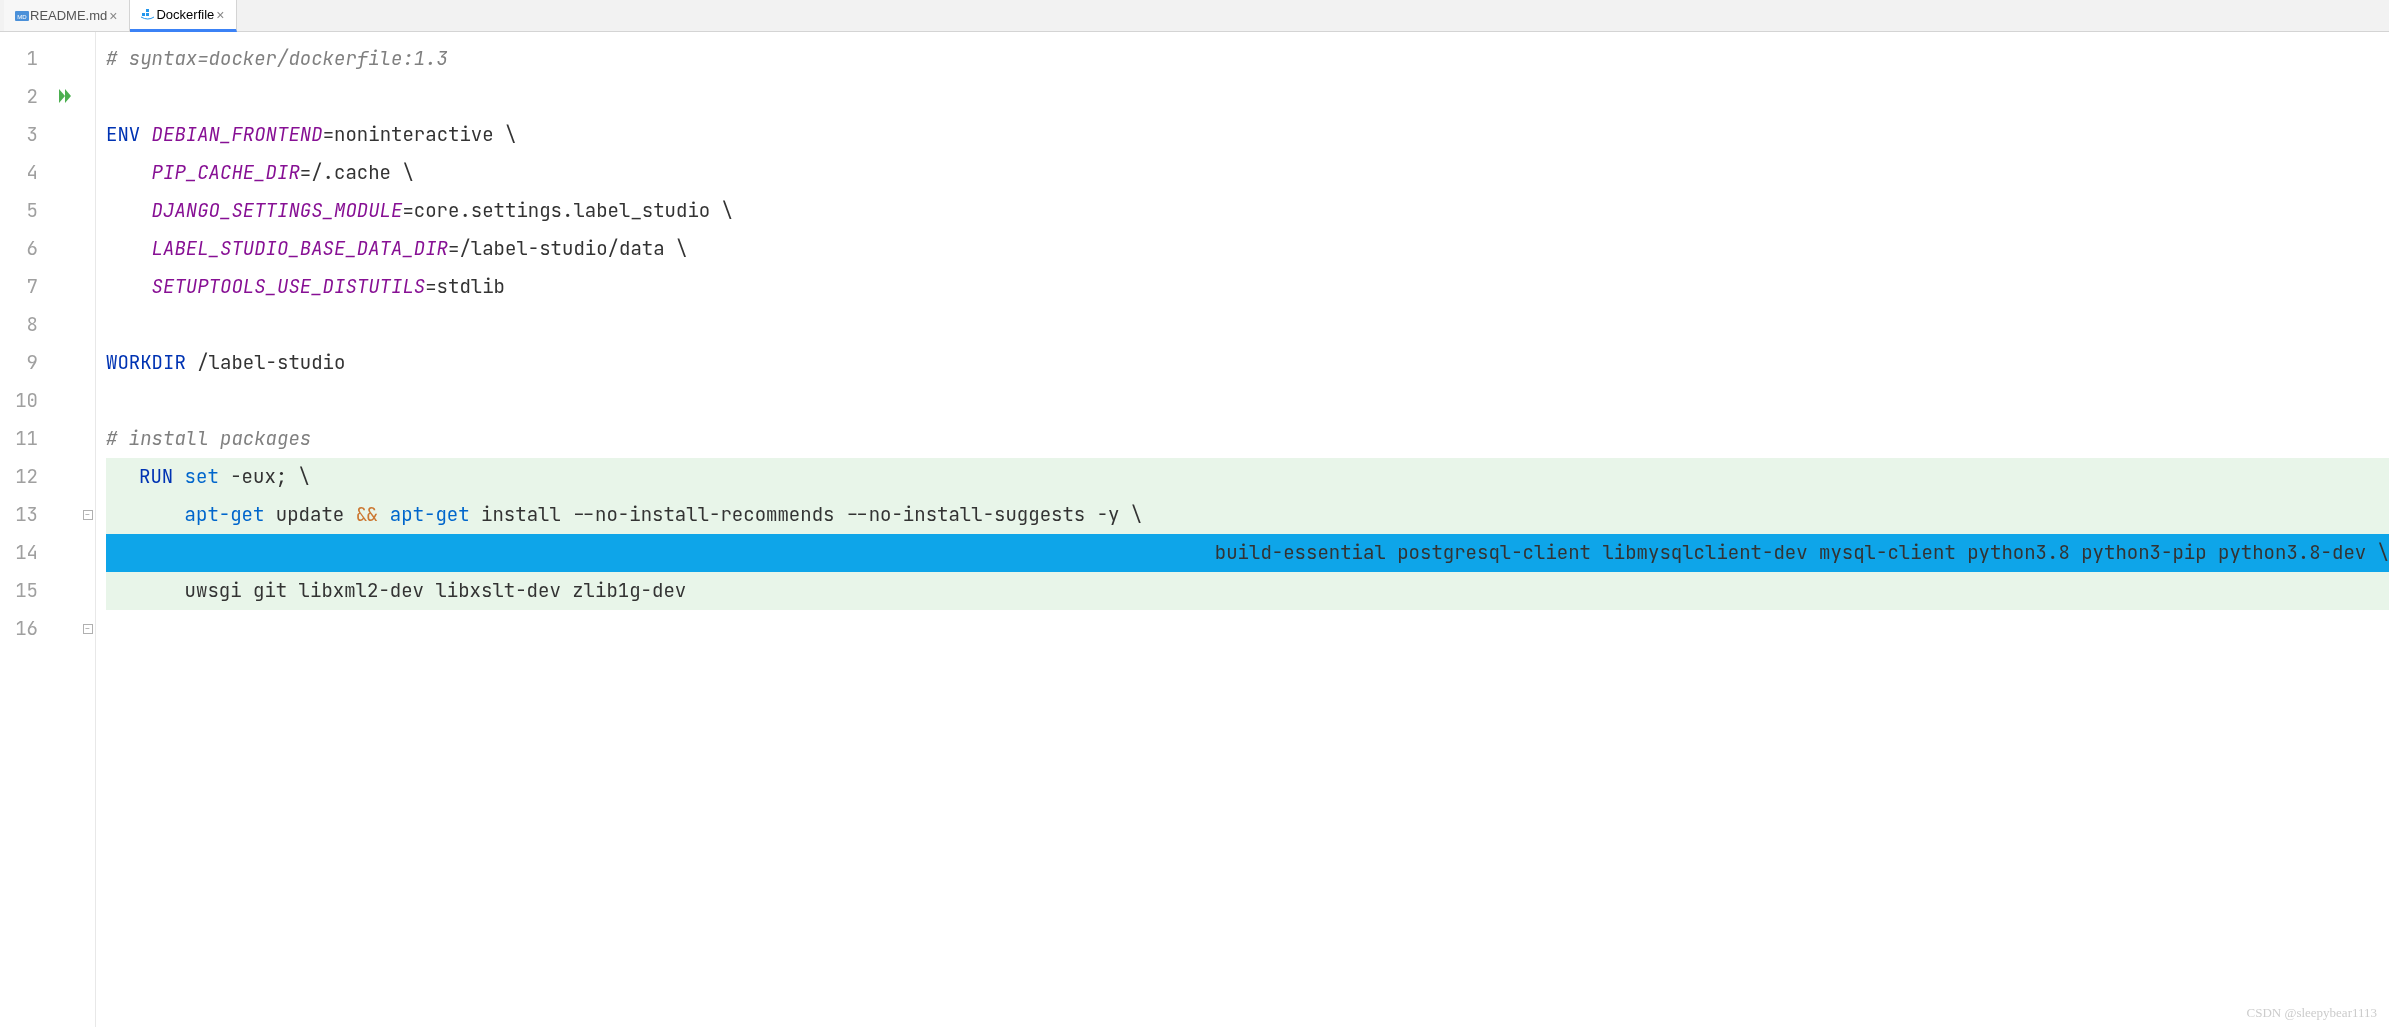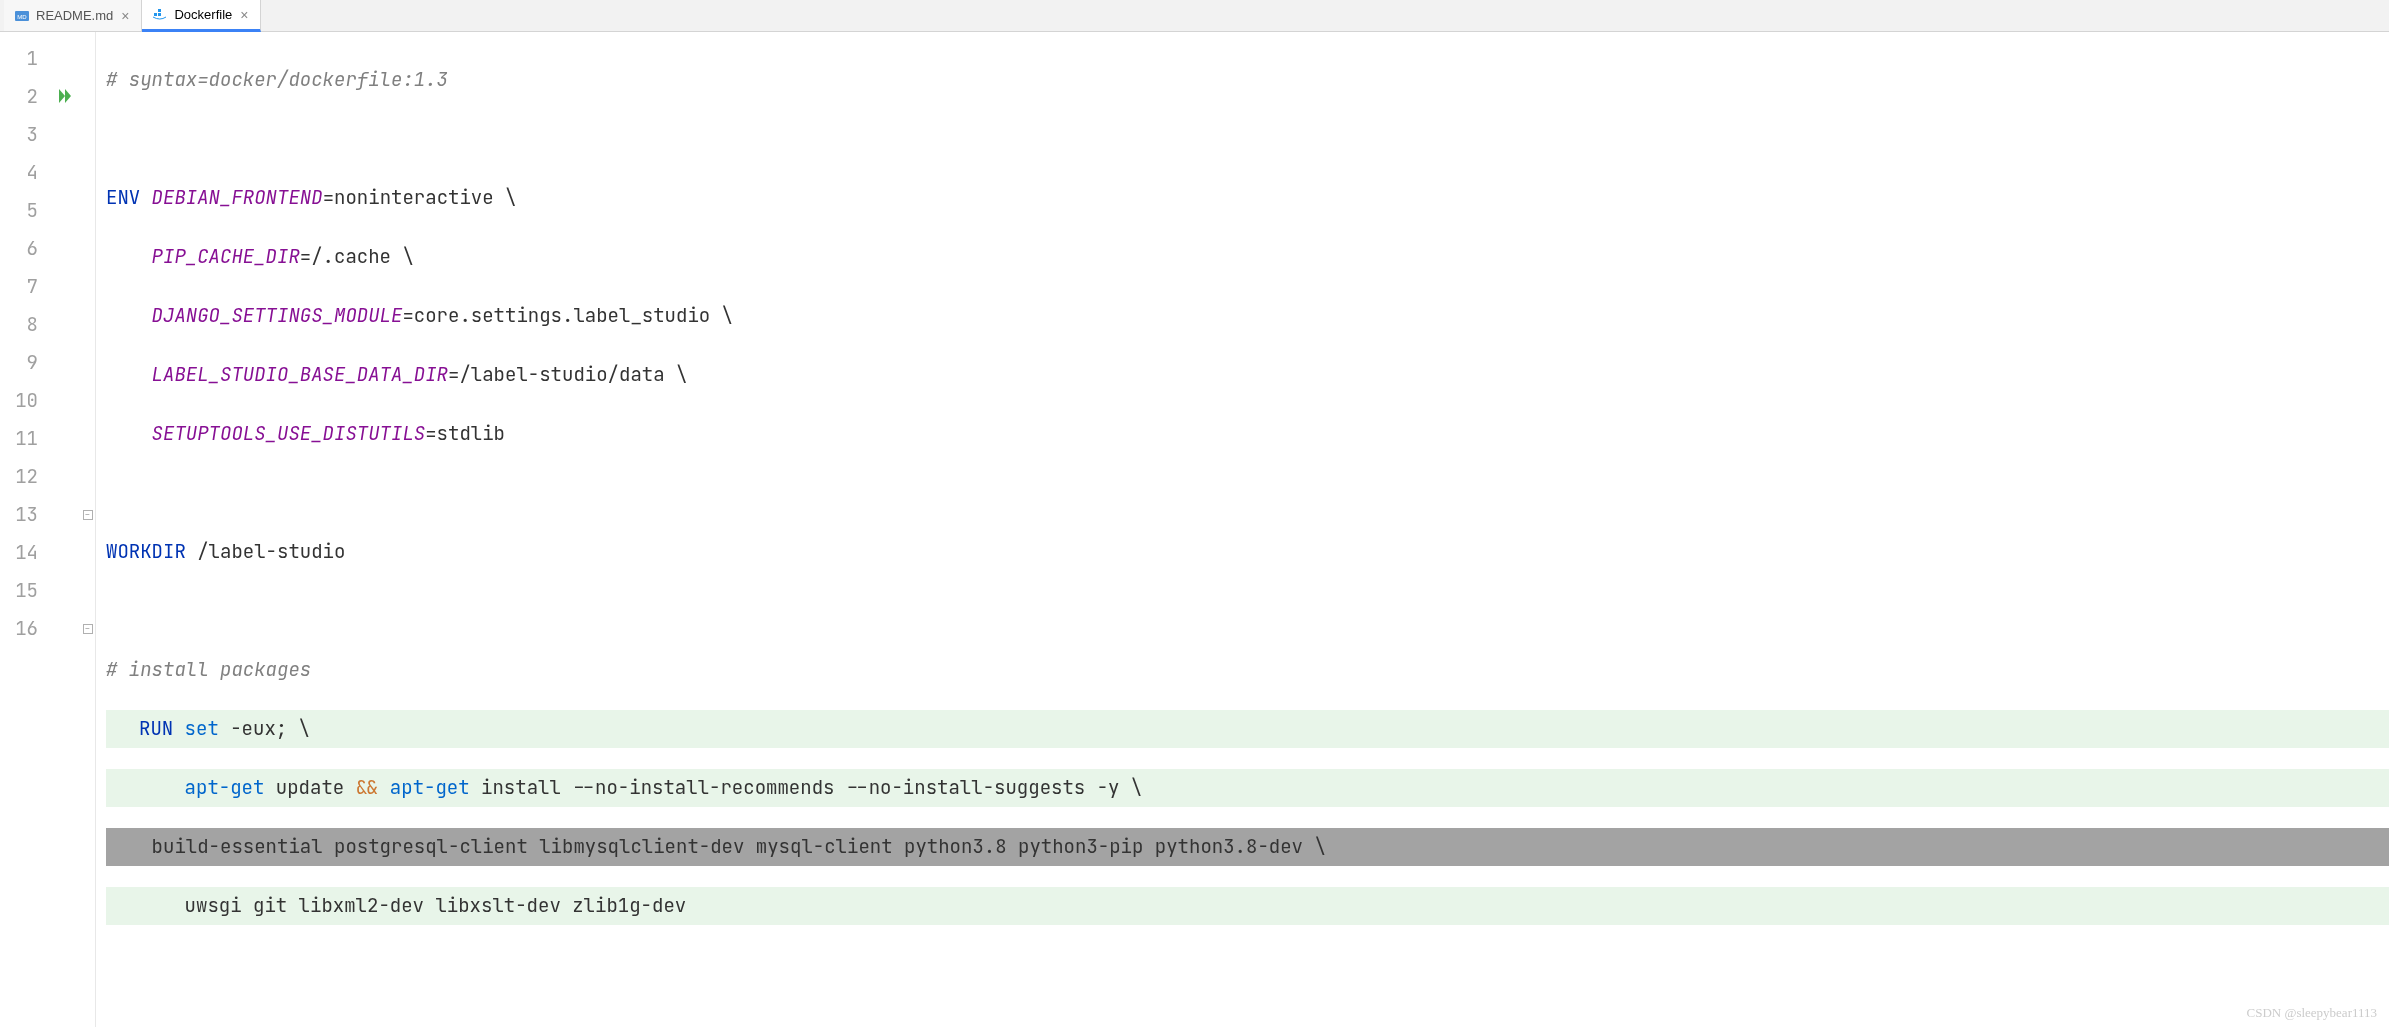--- a/index.html
+++ b/index.html
@@ -24,21 +24,21 @@
       background: #f2f2f2;
       border-bottom: 1px solid #d4d4d4;
       height: 32px;
       align-items: stretch;
       padding-left: 4px;
     }
     .tab {
       display: flex;
       align-items: center;
       padding: 0 10px;
-      gap: 6px;
+      gap: 0;
       cursor: pointer;
       border-right: 1px solid #d4d4d4;
       font-size: 13px;
       color: #555;
       background: #f7f7f7;
     }
     .tab.active {
       background: #ffffff;
       color: #000;
       border-bottom: 3px solid #3b82f6;
@@ -121,28 +121,28 @@
       font-size: 19px;
       padding-top: 8px;
       padding-left: 10px;
       overflow-x: auto;
       position: relative;
     }
     .code-line {
       height: 38px;
       line-height: 38px;
       white-space: pre;
-      margin-top: 21px;
     }
     .code-line.highlighted {
       background: #e8f5e9;
       padding-left: 33px;
     }
     .code-line.caret-line {
-      background: #a3a3a3;
+      background: #0ea5e9;
+      text-align: right;
     }
     .tok-comment { color: #808080; font-style: italic; }
     .tok-cmd { color: #0066cc; }
     .tok-number { color: #1750eb; }
     .tok-env-var { color: #871094; font-style: italic; }
     .tok-op { color: #cc7832; }
     .tok-from { color: #0033b3; }
     .watermark {
       position: absolute;
       bottom: 6px;

